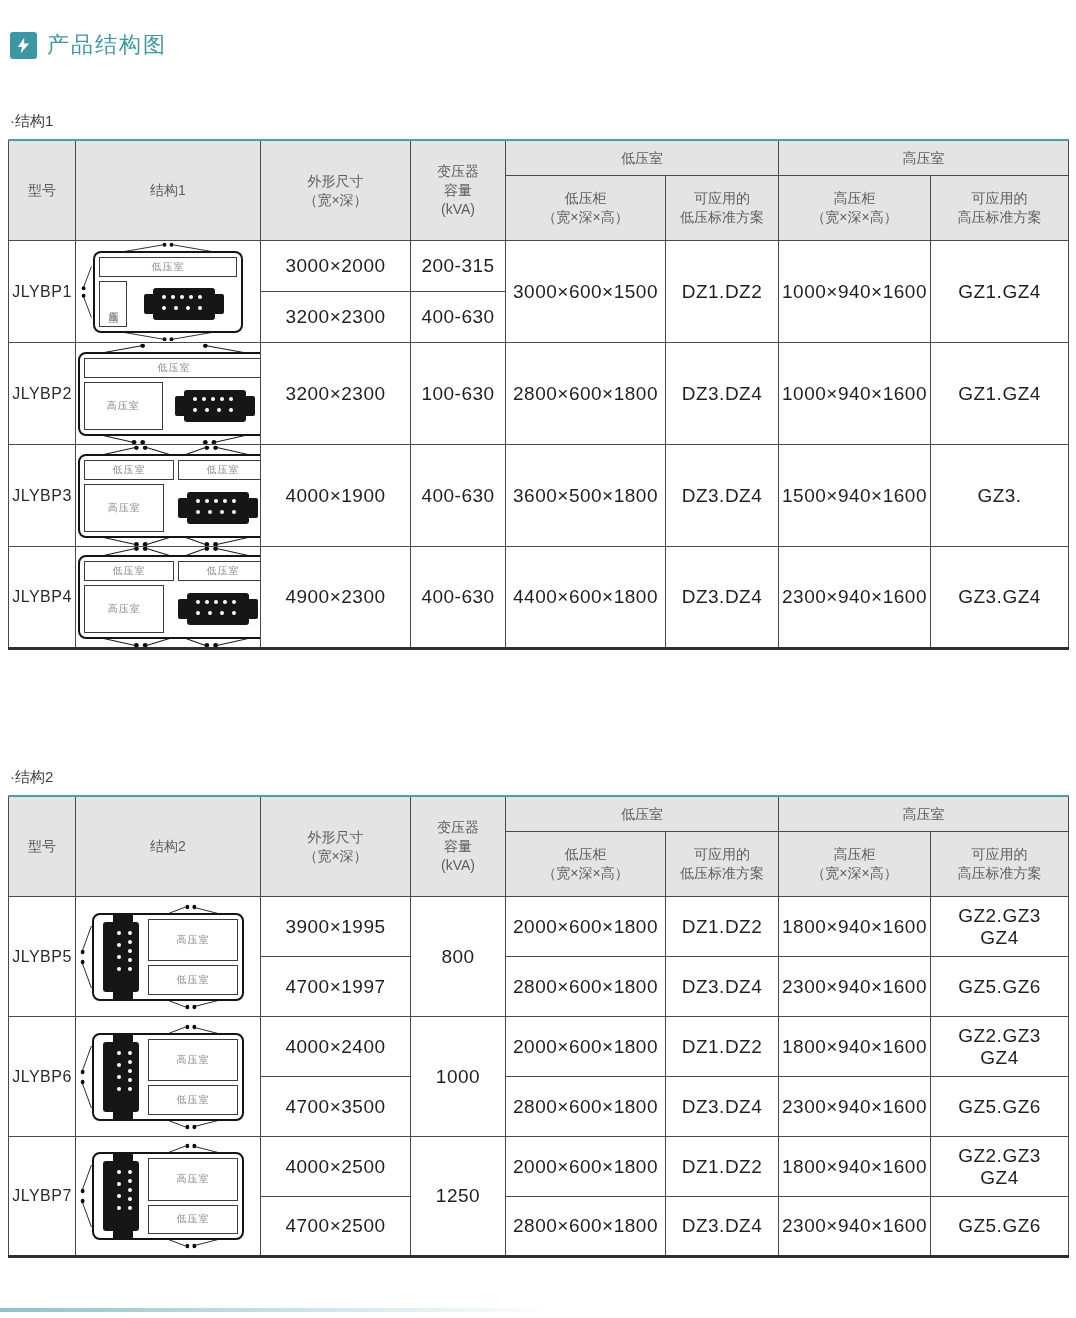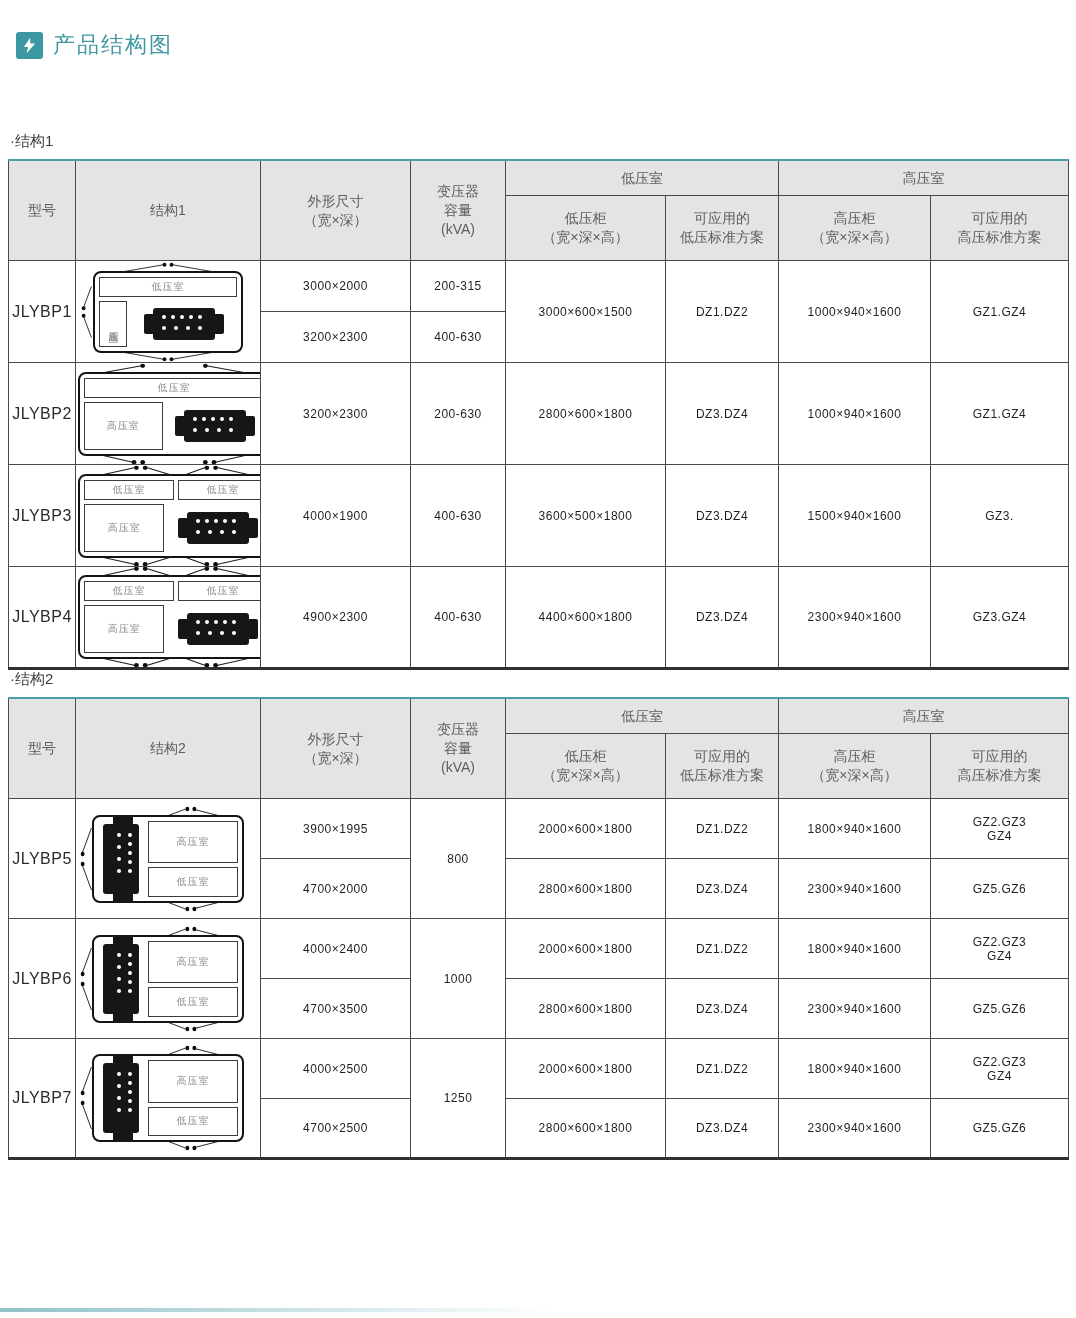--- a/index.html
+++ b/index.html
@@ -3,47 +3,47 @@
 <meta charset="utf-8">
 <style>
   html,body { margin:0; padding:0; background:#fff; }
   body {
     width:1076px; height:1318px; position:relative; overflow:hidden;
     font-family:"Liberation Sans","DejaVu Sans",sans-serif; color:#222;
   }
   .page { padding:30px 8px 0 8px; }
 
   
-  .title-row { display:flex; align-items:center; gap:10px; margin-left:8px; }
+  .title-row { display:flex; align-items:center; gap:10px; margin-left:2px; }
   .title-icon {
     width:27px; height:27px; background:#3b97a1; border-radius:3px;
     display:flex; align-items:center; justify-content:center; flex:none;
   }
   .title-text { font-size:22px; letter-spacing:2px; color:#3f98a1; }
 
   .section-label { font-size:15px; color:#3d3d3d; margin:0 0 8px 2px; }
-  .sec1 { margin-top:72px; }
-  .sec2 { }
+  .sec1 { margin-top:52px; }
+  .sec2 { margin-top:118px; }
 
   
   table.spec {
     border-collapse:collapse; table-layout:fixed; width:1060px;
     border-left:1px solid #4a4a4a; border-right:1px solid #4a4a4a;
     border-top:2px solid #4aa0a8; border-bottom:3px solid #2f2f2f;
   }
   table.spec th, table.spec td {
     border:1px solid #4a4a4a; text-align:center; vertical-align:middle;
     padding:0 2px; overflow:hidden;
   }
   table.spec th {
     background:#e4e4e4; font-weight:normal; color:#5d5d5d; font-size:14px; line-height:1.35;
   }
   tr.group-row th { height:34px; }
   tr.sub-row th { height:64px; }
-  td.num { font-size:12px; color:#1f1f1f; letter-spacing:0.5px; }
+  td.num { font-size:19px; color:#1f1f1f; letter-spacing:0.5px; }
   td.model { font-size:16px; color:#2b2b2b; letter-spacing:0.5px; }
   .preline { white-space:pre-line; }
   .t1 tbody tr { height:102px; }
   .t1 tbody tr.half { height:51px; }
   .t2 tbody tr { height:60px; }
 
   
   .diag { position:relative; margin:0 auto; }
   .dbox {
     position:absolute; inset:0; border:2.5px solid #141414; border-radius:8px;
@@ -230,21 +230,21 @@
                 <div class="tx-zone">
                   <div class="tx">
                       <span class="dots"></span>
                     </div>
                 </div>
               </div>
             </div>
           </div>
         </td>
         <td class="num">3200×2300</td>
-        <td class="num">200-630</td>
+        <td class="num">100-630</td>
         <td class="num">2800×600×1800</td>
         <td class="num">DZ3.DZ4</td>
         <td class="num">1000×940×1600</td>
         <td class="num">GZ1.GZ4</td>
       </tr>
 
       <tr>
         <td class="model">JLYBP3</td>
         <td>
           <div class="diag dC">
@@ -421,21 +421,21 @@
     </td>
     <td class="num">3900×1995</td>
     <td class="num" rowspan="2">800</td>
     <td class="num">2000×600×1800</td>
     <td class="num">DZ1.DZ2</td>
     <td class="num">1800×940×1600</td>
     <td class="num preline">GZ2.GZ3
 GZ4</td>
   </tr>
   <tr>
-    <td class="num">4700×2000</td>
+    <td class="num">4700×1997</td>
     <td class="num">2800×600×1800</td>
     <td class="num">DZ3.DZ4</td>
     <td class="num">2300×940×1600</td>
     <td class="num preline">GZ5.GZ6</td>
   </tr>
 
   <tr>
     <td class="model" rowspan="2">JLYBP6</td>
     <td rowspan="2">
       <div class="diag dD">

